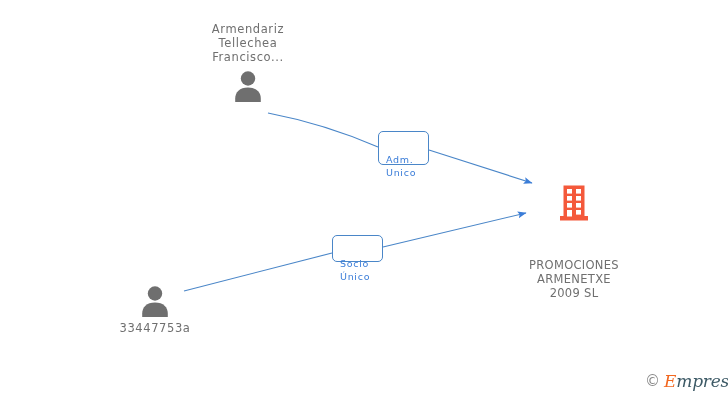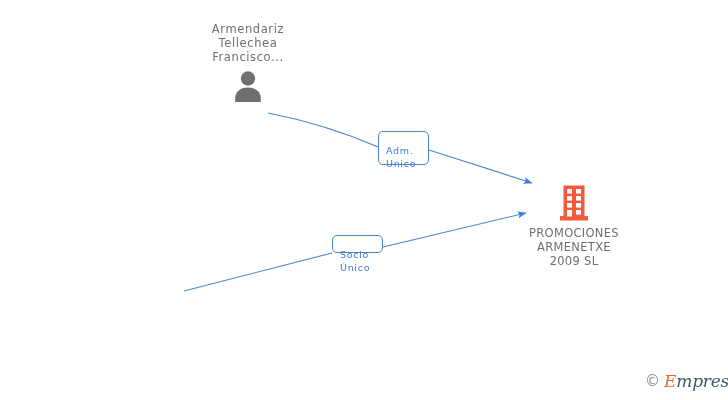--- a/index.html
+++ b/index.html
@@ -55,20 +55,21 @@
 
   
   #node-company {
     position: absolute;
     left: 498px;
     top: 185px;
     width: 152px;
     display: flex;
     flex-direction: column;
     align-items: center;
+    gap: 32px;
   }
   .company-icon {
     display: block;
     width: 34px;
     height: 36px;
   }
   .company-label {
     margin-top: 5px;
     color: #6f6f6f;
     font-size: 11.5px;
@@ -83,21 +84,21 @@
     position: absolute;
     box-sizing: border-box;
     border: 1px solid #4a86c8;
     border-radius: 5px;
     background: #ffffff;
     color: #3b7dd8;
     font-size: 9.5px;
     line-height: 13px;
     letter-spacing: 0.7px;
     text-align: left;
-    padding: 12px 6px 4px 7px;
+    padding: 21px 6px 4px 7px;
     white-space: pre-line;
   }
   #rel-adm   { left: 378px; top: 131px; width: 51px; height: 34px; }
   #rel-socio { left: 332px; top: 235px; width: 51px; height: 16px; }
 
   
   #watermark {
     position: absolute;
     left: 645px;
     top: 373px;
@@ -144,20 +145,27 @@
   <div class="person-node" id="node-person-top">
     <div class="person-label above">Armendariz
 Tellechea
 Francisco...</div>
     <svg class="person-icon" viewBox="0 0 34 34">
       <circle cx="17" cy="10.5" r="7.2" fill="#6f6f6f"></circle>
       <path d="M17,19.5 C8.6,19.5 4.2,24.4 4.2,30.5 L4.2,34 L29.8,34 L29.8,30.5 C29.8,24.4 25.4,19.5 17,19.5 Z" fill="#6f6f6f"></path>
     </svg>
   </div>
 
+  <div class="person-node" id="node-person-bottom">
+    <svg class="person-icon" viewBox="0 0 34 34">
+      <circle cx="17" cy="10.5" r="7.2" fill="#6f6f6f"></circle>
+      <path d="M17,19.5 C8.6,19.5 4.2,24.4 4.2,30.5 L4.2,34 L29.8,34 L29.8,30.5 C29.8,24.4 25.4,19.5 17,19.5 Z" fill="#6f6f6f"></path>
+    </svg>
+    <div class="person-label below">33447753a</div>
+  </div>
 
   <div id="node-company">
     <svg class="company-icon" viewBox="0 0 34 36">
 
       <rect x="6.5" y="0.5" width="21" height="31.5" fill="#f4593b"></rect>
 
       <rect x="3" y="31" width="28" height="4.5" fill="#f4593b"></rect>
 
       <rect x="10" y="4" width="5" height="4.6" fill="#ffffff"></rect>
       <rect x="19" y="4" width="5" height="4.6" fill="#ffffff"></rect>

